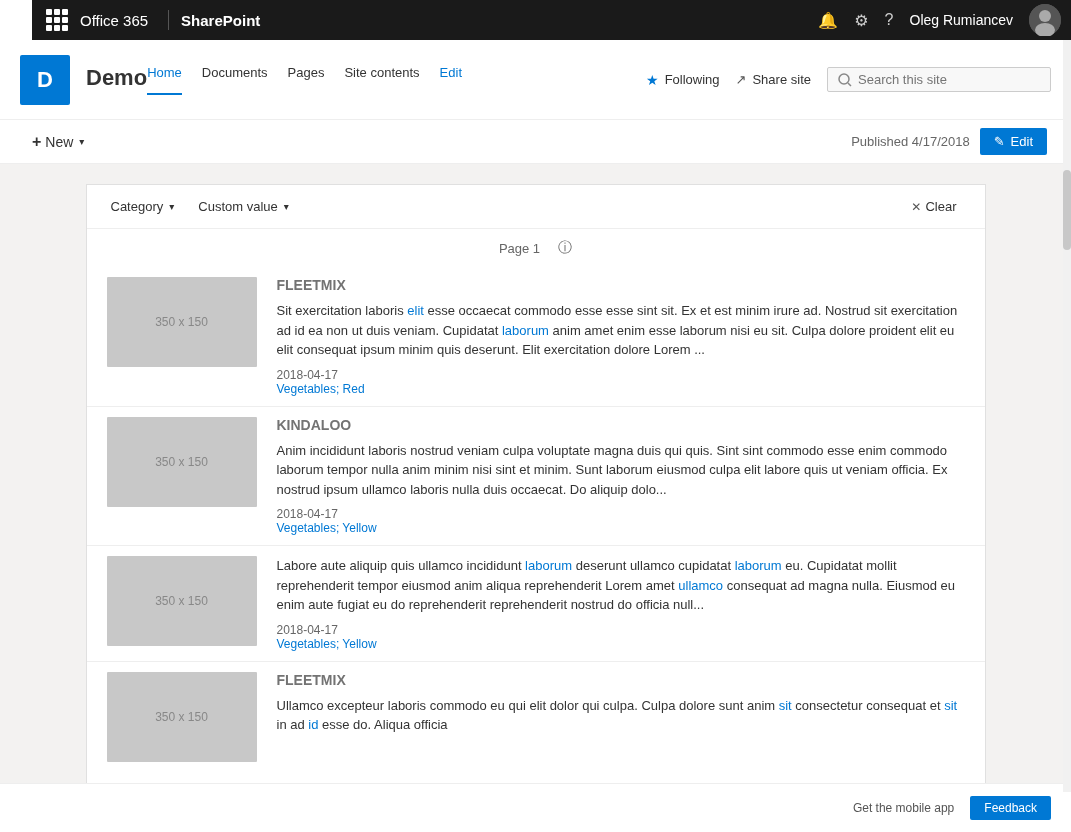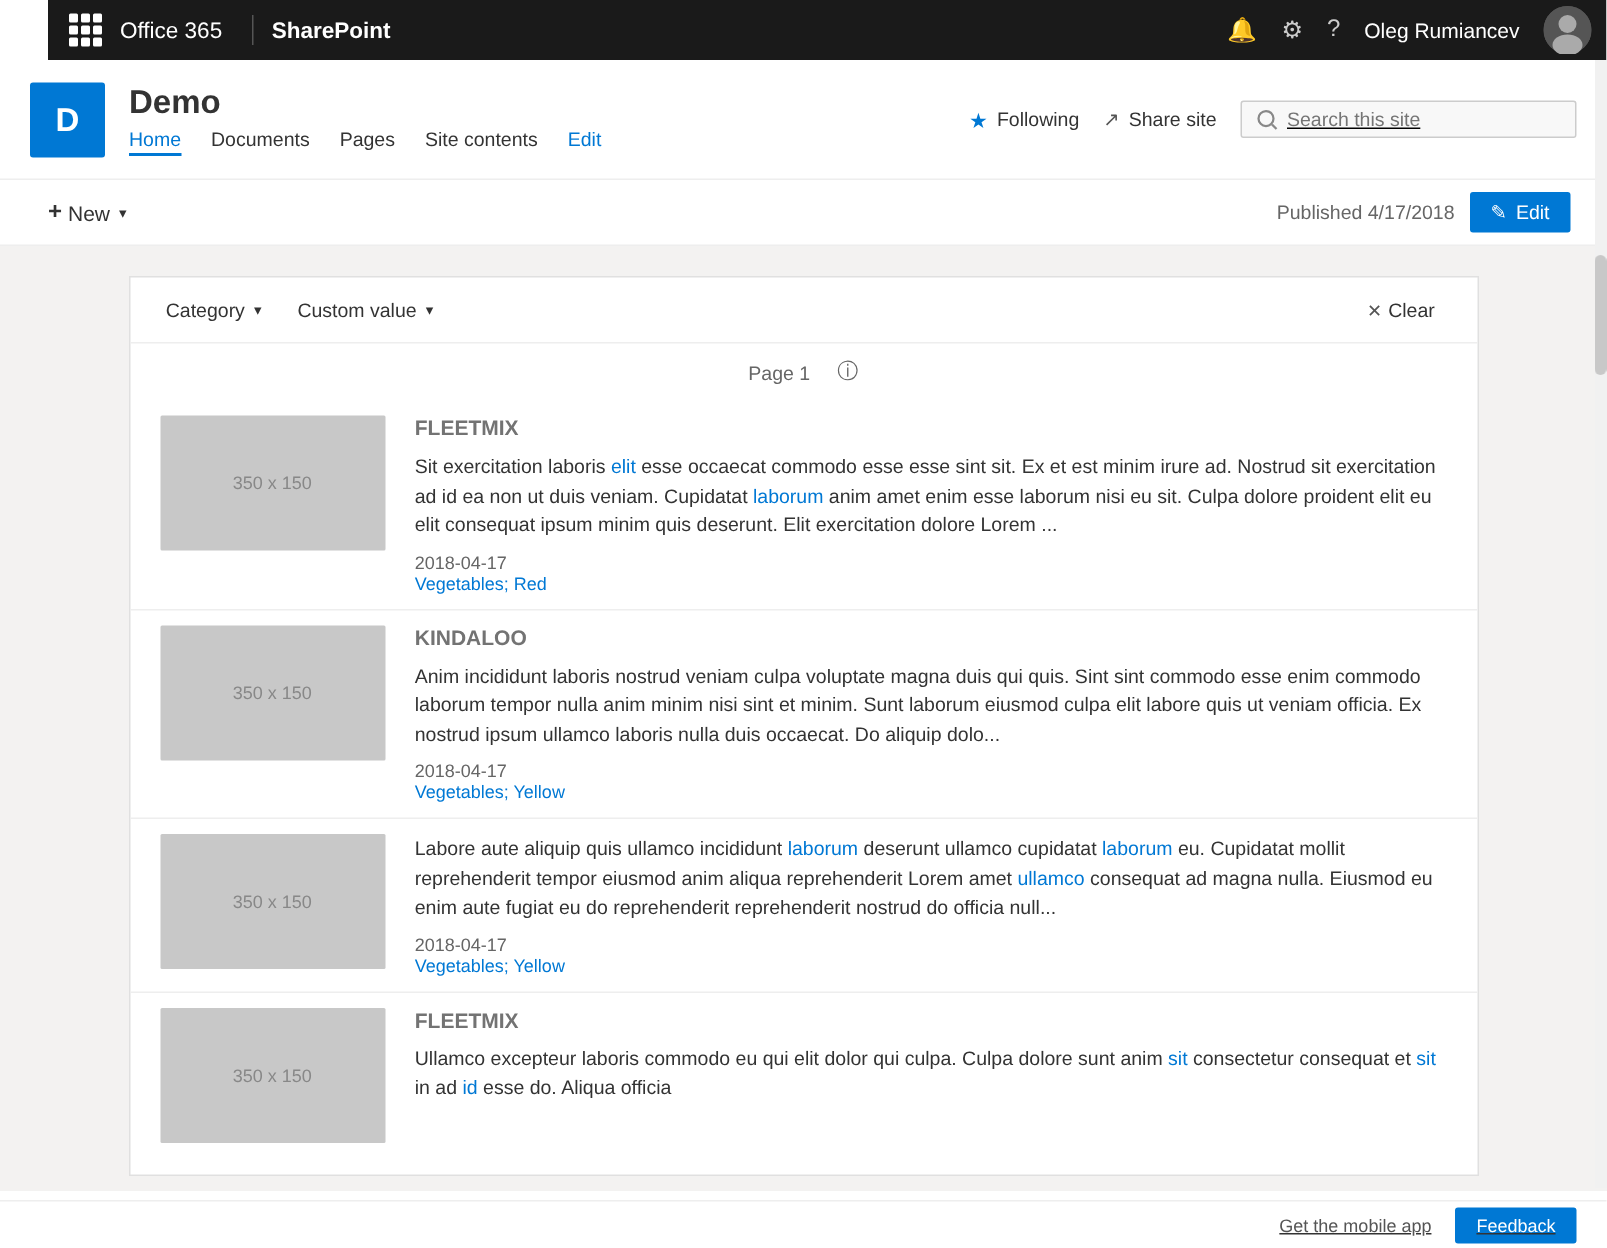--- a/index.html
+++ b/index.html
@@ -59,21 +59,21 @@
       align-items: center;
       height: 80px;
     }
     .site-logo {
       width: 50px; height: 50px; background: #0078d4; border-radius: 2px;
       display: flex; align-items: center; justify-content: center;
       color: #fff; font-size: 22px; font-weight: bold; margin-right: 16px;
       flex-shrink: 0;
     }
     .site-title-nav {
-      display: flex; flex-direction: column;
+      display: flex; flex-direction: row; text-align: right;
     }
     .site-title {
       font-size: 22px; font-weight: 600; color: #333; margin-bottom: 4px;
     }
     .site-nav {
       display: flex; gap: 20px;
     }
     .site-nav-item {
       font-size: 13px; color: #333; cursor: pointer; text-decoration: none;
       padding-bottom: 2px;
@@ -87,21 +87,21 @@
     .site-action-btn {
       display: flex; align-items: center; gap: 6px; cursor: pointer;
       color: #333; font-size: 13px; text-decoration: none;
     }
     .site-search {
       display: flex; align-items: center;
       border: 1px solid #ccc; border-radius: 2px;
       padding: 4px 10px; background: #f8f8f8; width: 224px;
     }
     .site-search input {
-      border: none; background: transparent; outline: none; font-size: 13px; width: 100%; text-decoration: underline;
+      border: none; background: transparent; outline: none; font-size: 13px; width: 100%;
     }
 
     
     .toolbar {
       display: flex; align-items: center; padding: 8px 24px;
       border-bottom: 1px solid #eee; background: #fff;
     }
     .new-btn {
       display: flex; align-items: center; gap: 4px;
       color: #333; font-size: 14px; cursor: pointer; padding: 4px 8px;
@@ -173,23 +173,23 @@
     .list-excerpt {
       font-size: 13px; color: #333; line-height: 1.5; margin-bottom: 8px;
     }
     .list-excerpt a { color: #0078d4; text-decoration: none; }
     .list-date { font-size: 12px; color: #666; }
     .list-category { font-size: 12px; color: #0078d4; cursor: pointer; }
 
     
     .footer {
       position: fixed; bottom: 0; left: 0; right: 0;
-      height: 32px; background: #fff; border-top: 1px solid #eee;
+      height: 49px; background: #fff; border-top: 1px solid #eee;
       display: flex; align-items: center; justify-content: flex-end;
-      padding: 0 20px; gap: 16px; text-decoration: underline;
+      padding: 0 20px; gap: 16px;
     }
     .footer-link {
       font-size: 12px; color: #555; cursor: pointer; text-decoration: none;
     }
     .footer-feedback-btn {
       background: #0078d4; color: #fff; border: none; border-radius: 2px;
       padding: 5px 14px; font-size: 12px; cursor: pointer;
     }
 
     

